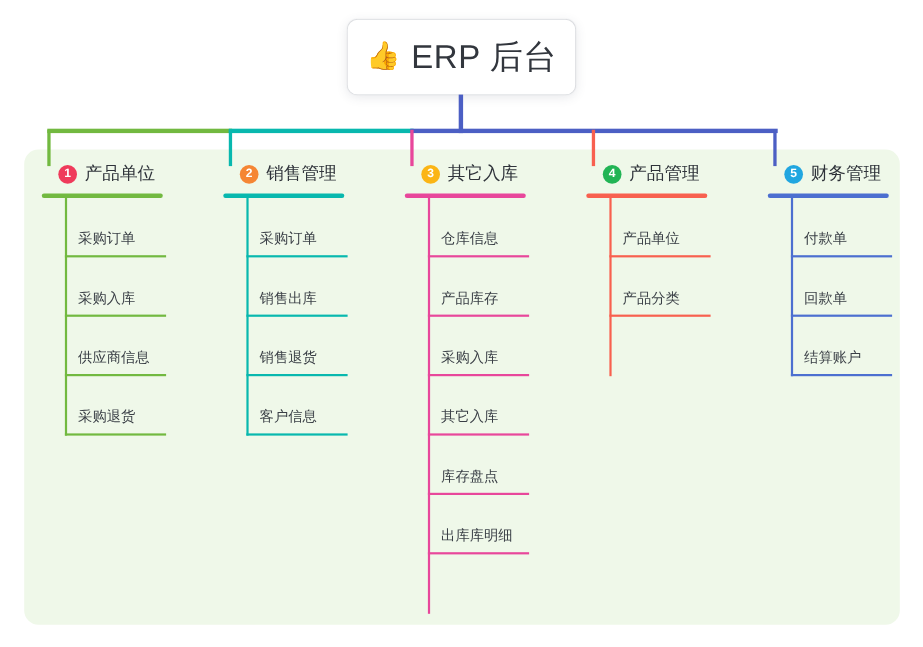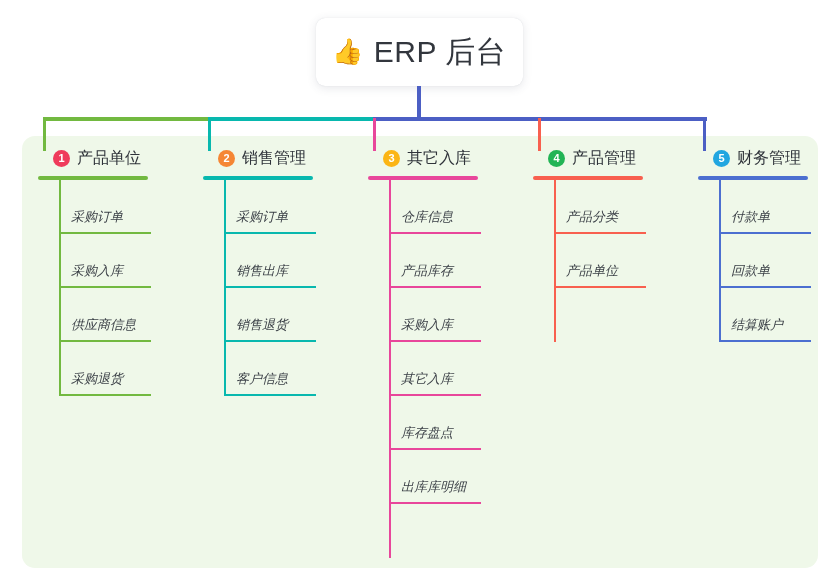--- a/index.html
+++ b/index.html
@@ -92,21 +92,20 @@
   .head-rule {
     margin-top: 6px;
     height: 4px;
     border-radius: 2px;
     width: 110px;
   }
   .items {
     position: relative;
     margin-top: 0px;
     padding-left: 21px;
-    font-style: italic;
   }
   .spine {
     position: absolute;
     left: 21px;
     top: 0;
     width: 2px;
   }
   .item {
     position: relative;
     height: 54px;
@@ -245,27 +244,27 @@
       </div>
       <div class="col" style="left: 533px;">
         <div class="col-head">
           <span class="badge" style="background: rgb(34, 180, 85);">4</span>
           <span class="col-title">产品管理</span>
         </div>
         <div class="head-rule" style="background: rgb(248, 96, 79);"></div>
         <div class="items">
           <div class="spine" style="background: rgb(248, 96, 79); height: 162px;"></div>
           <div class="item">
+            <div class="item-label">产品单位</div>
+            <div class="item-rule" style="background: rgb(248, 96, 79);"></div>
+          </div>
+          <div class="item">
             <div class="item-label">产品分类</div>
             <div class="item-rule" style="background: rgb(248, 96, 79);"></div>
           </div>
-          <div class="item">
-            <div class="item-label">产品单位</div>
-            <div class="item-rule" style="background: rgb(248, 96, 79);"></div>
-          </div>
         </div>
       </div>
       <div class="col" style="left: 698px;">
         <div class="col-head">
           <span class="badge" style="background: rgb(33, 166, 224);">5</span>
           <span class="col-title">财务管理</span>
         </div>
         <div class="head-rule" style="background: rgb(76, 111, 208);"></div>
         <div class="items">
           <div class="spine" style="background: rgb(76, 111, 208); height: 162px;"></div>

